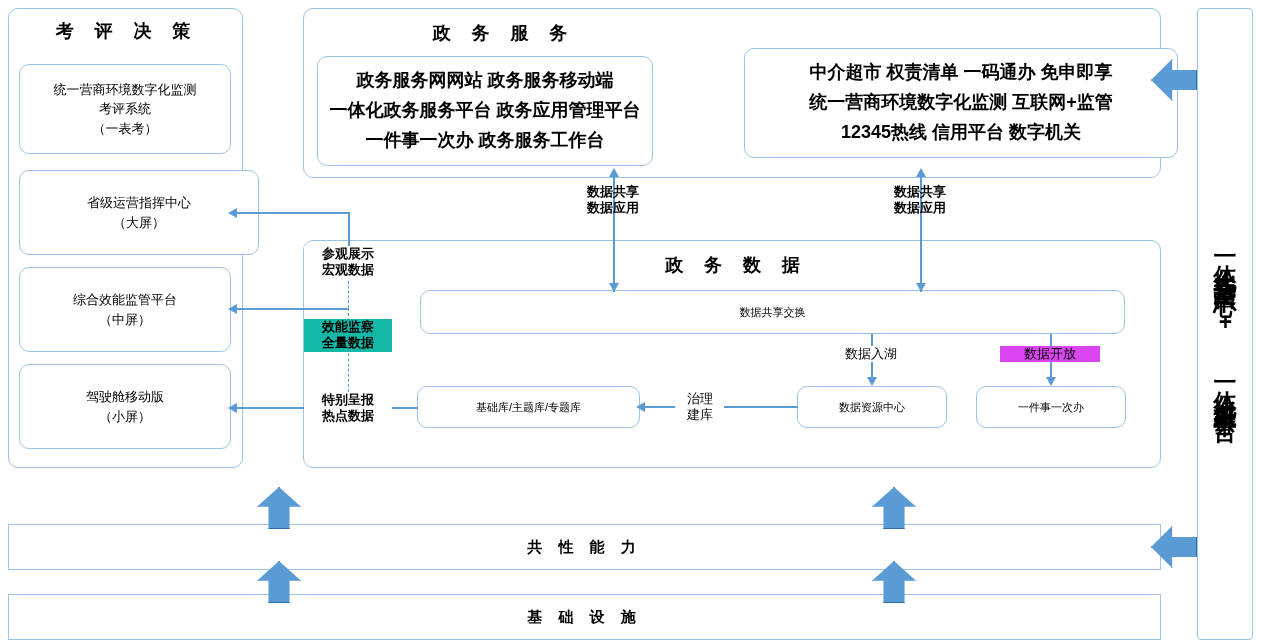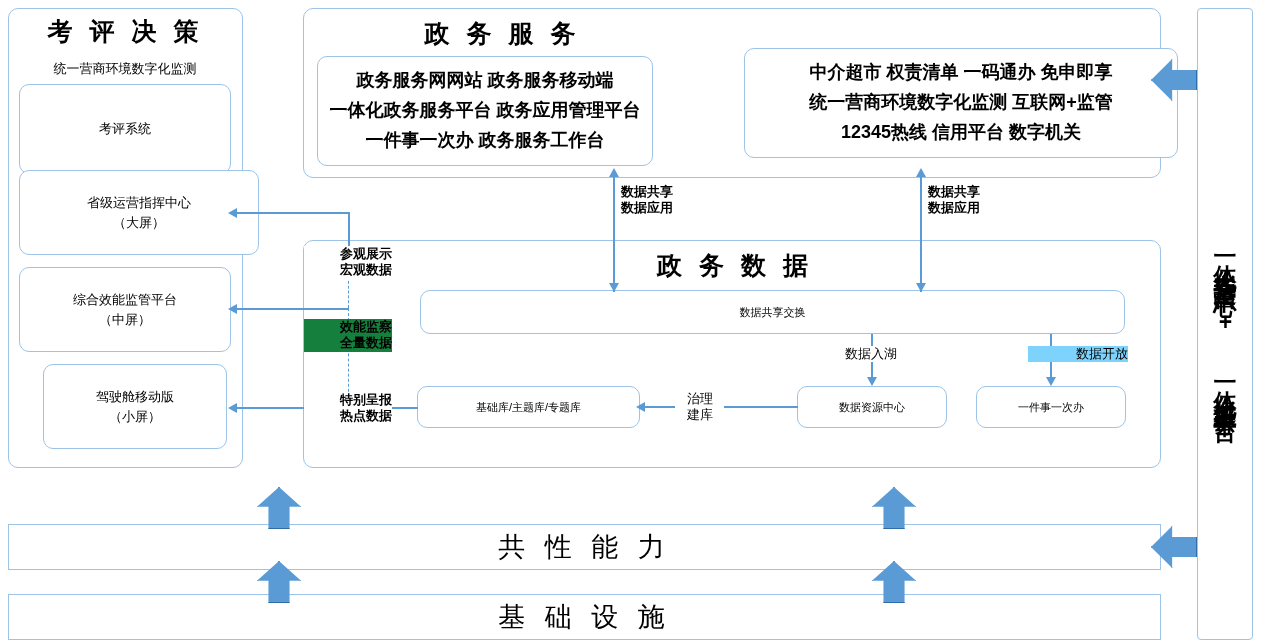--- a/index.html
+++ b/index.html
@@ -15,27 +15,27 @@
   .panel{
     border:1.6px solid #9dc3e6;border-radius:10px;background:#ffffff;
   }
   .panel-sq{
     border:1.6px solid #9dc3e6;background:#ffffff;
   }
   .ctr{display:flex;align-items:center;justify-content:center;text-align:center;}
   .col{display:flex;flex-direction:column;align-items:center;justify-content:center;text-align:center;}
 
   
-  .sect-title{font-size:25px;font-weight:bold;letter-spacing:5px;}
+  .sect-title{font-size:18px;font-weight:bold;letter-spacing:5px;font-family:Liberation Mono, monospace;}
   .box-lg{font-size:18px;font-weight:bold;line-height:1.65;}
   .box-md{font-size:11px;font-weight:normal;}
   .box-sm{font-size:13px;font-weight:normal;line-height:1.5;}
-  .edge-lbl{font-size:13px;font-weight:bold;line-height:1.25;text-align:right;white-space:nowrap;}
+  .edge-lbl{font-size:13px;font-weight:bold;line-height:1.25;text-align:center;white-space:nowrap;}
   .edge-lbl-n{font-size:13px;font-weight:normal;line-height:1.25;text-align:center;white-space:nowrap;}
-  .bar-title{font-size:27px;font-weight:normal;letter-spacing:6px;}
+  .bar-title{font-size:15px;font-weight:bold;letter-spacing:6px;}
 
   
   .ln-h{background:#5b9bd5;height:1.6px;}
   .ln-v{background:#5b9bd5;width:1.6px;}
   .ln-v-d{border-left:1.6px dashed #5b9bd5;width:0;}
 
   
   .ah{width:0;height:0;}
   .ah-down{border-left:5px solid transparent;border-right:5px solid transparent;border-top:9px solid #5b9bd5;}
   .ah-up{border-left:5px solid transparent;border-right:5px solid transparent;border-bottom:9px solid #5b9bd5;}
@@ -61,37 +61,37 @@
 </style>
 </head>
 <body>
 
 <div id="stage">
 
   <div class="abs panel" style="left:8px;top:8px;width:235px;height:460px;">
   </div>
   <div class="abs ctr sect-title" style="left:8px;top:14px;width:235px;height:34px;">考 评 决 策</div>
 
-  <div class="abs panel col" style="left:19px;top:84px;width:212px;height:90px;gap:41px;">
+  <div class="abs panel col" style="left:19px;top:64px;width:212px;height:90px;">
     <div class="box-sm">统一营商环境数字化监测</div>
     <div class="box-sm">考评系统</div>
     <div class="box-sm">（一表考）</div>
   </div>
 
   <div class="abs panel col" style="left:19px;top:170px;width:240px;height:85px;">
     <div class="box-sm">省级运营指挥中心</div>
     <div class="box-sm">（大屏）</div>
   </div>
 
   <div class="abs panel col" style="left:19px;top:267px;width:212px;height:85px;">
     <div class="box-sm">综合效能监管平台</div>
     <div class="box-sm">（中屏）</div>
   </div>
 
-  <div class="abs panel col" style="left:19px;top:364px;width:184px;height:85px;margin-left:24px;">
+  <div class="abs panel col" style="left:19px;top:364px;width:212px;height:85px;">
     <div class="box-sm">驾驶舱移动版</div>
     <div class="box-sm">（小屏）</div>
   </div>
 
   <div class="abs panel" style="left:303px;top:8px;width:858px;height:170px;"></div>
 
   <div class="abs ctr sect-title" style="left:310px;top:14px;width:385px;height:38px;">政 务 服 务</div>
 
   <div class="abs panel col" style="left:317px;top:56px;width:336px;height:110px;">
     <div class="box-lg">政务服务网网站 政务服务移动端</div>
@@ -139,21 +139,21 @@
     <div>数据共享</div>
     <div>数据应用</div>
   </div>
 
   <div class="abs ln-v" style="left:871px;top:334px;height:44px;"></div>
   <div class="abs ah ah-down" style="left:867px;top:377px;"></div>
   <div class="abs edge-lbl-n" style="left:821px;top:346px;width:100px;background:#fff;">数据入湖</div>
 
   <div class="abs ln-v" style="left:1050px;top:334px;height:44px;"></div>
   <div class="abs ah ah-down" style="left:1046px;top:377px;"></div>
-  <div class="abs edge-lbl-n" style="left:1028px;top:346px;width:100px;background:#7dd3fc;text-align:right;">数据开放</div>
+  <div class="abs edge-lbl-n" style="left:1000px;top:346px;width:100px;background:#d946ef;">数据开放</div>
 
   <div class="abs ln-h" style="left:722px;top:406px;width:76px;"></div>
   <div class="abs ln-h" style="left:645px;top:406px;width:30px;"></div>
   <div class="abs ah ah-left" style="left:636px;top:402px;"></div>
   <div class="abs edge-lbl-n" style="left:676px;top:391px;width:48px;background:#fff;">
     <div>治理</div>
     <div>建库</div>
   </div>
 
   <div class="abs ln-v" style="left:348px;top:212px;height:40px;"></div>
@@ -162,21 +162,21 @@
 
   <div class="abs ln-h" style="left:237px;top:212px;width:112px;"></div>
   <div class="abs ah ah-left" style="left:228px;top:208px;"></div>
   <div class="abs edge-lbl" style="left:304px;top:246px;width:88px;background:#fff;">
     <div>参观展示</div>
     <div>宏观数据</div>
   </div>
 
   <div class="abs ln-h" style="left:237px;top:308px;width:112px;"></div>
   <div class="abs ah ah-left" style="left:228px;top:304px;"></div>
-  <div class="abs edge-lbl" style="left:304px;top:319px;width:88px;background:#15803d;">
+  <div class="abs edge-lbl" style="left:304px;top:319px;width:88px;background:#14b8a6;">
     <div>效能监察</div>
     <div>全量数据</div>
   </div>
 
   <div class="abs ln-h" style="left:237px;top:407px;width:68px;"></div>
   <div class="abs ah ah-left" style="left:228px;top:403px;"></div>
   <div class="abs ln-h" style="left:392px;top:407px;width:26px;"></div>
   <div class="abs edge-lbl" style="left:304px;top:392px;width:88px;background:#fff;">
     <div>特别呈报</div>
     <div>热点数据</div>

